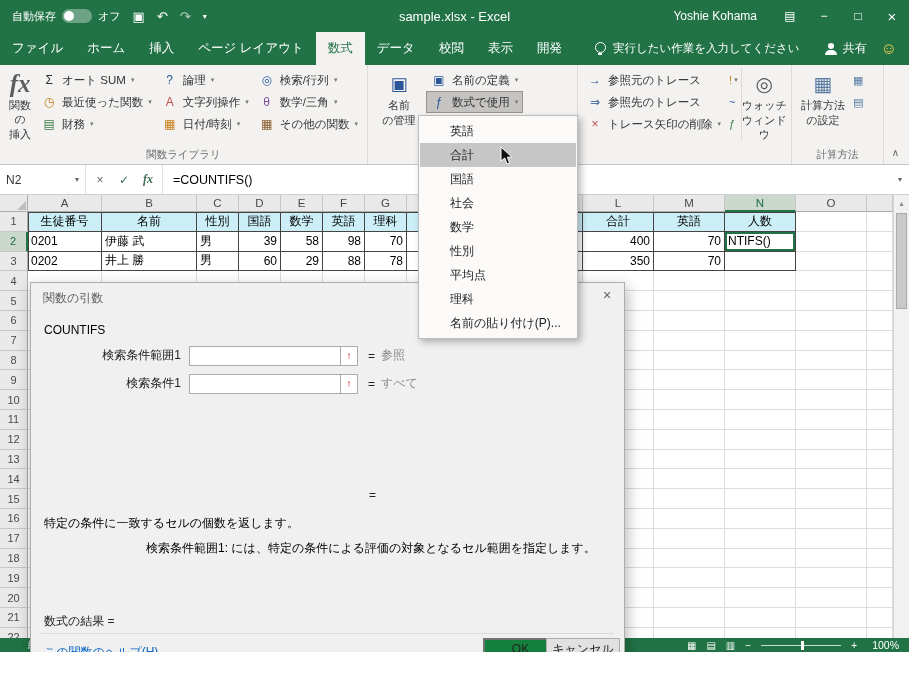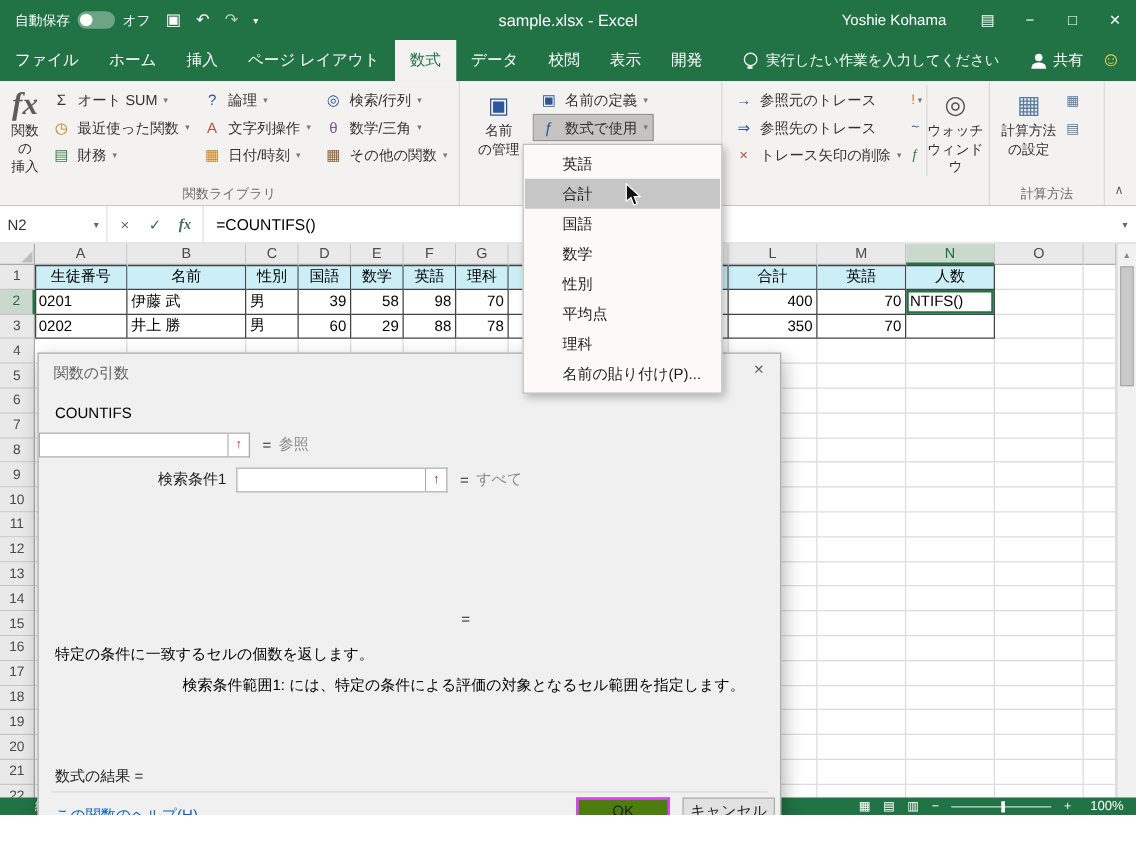--- a/index.html
+++ b/index.html
@@ -116,21 +116,21 @@
 .finput{width:152px;height:20px;background:#fff;border:1px solid #ABABAB;padding:0 3px;font:inherit;}
 .refbtn{width:17px;height:20px;background:#fff;border:1px solid #ABABAB;border-left:none;display:flex;align-items:center;justify-content:center;color:#C00000;font-size:10px;}
 .feq{margin:0 6px 0 10px;}
 .fhint{color:#8a8a8a;}
 .dlg-eq{position:absolute;left:338px;top:205px;}
 .dlg-desc{position:absolute;left:13px;top:232px;color:#000;}
 .dlg-fieldhelp{position:absolute;left:115px;top:257px;color:#000;}
 .dlg-result{position:absolute;left:13px;top:330px;}
 .dlg-sep{position:absolute;left:10px;right:10px;top:350px;border-top:1px solid #DADADA;}
 .dlg-help{position:absolute;left:13px;top:361px;color:#0563C1;text-decoration:underline;}
-.dlg-ok{position:absolute;left:430px;top:355px;width:75px;height:22px;background:#4d7c0f;border:2px solid #d946ef;display:flex;align-items:center;justify-content:center;}
+.dlg-ok{position:absolute;left:452px;top:355px;width:75px;height:22px;background:#15803d;border:2px solid #737373;display:flex;align-items:center;justify-content:center;}
 .dlg-cancel{position:absolute;left:515px;top:355px;width:74px;height:22px;background:#E1E1E1;border:1px solid #ADADAD;display:flex;align-items:center;justify-content:center;}
 </style>
 </head>
 <body>
 
 <div class="app">
 
   <div class="titlebar">
     <div class="qat">
       <div class="autosave">
@@ -832,20 +832,21 @@
       <span class="viewbtn">+</span>
       <span class="sb-zoom">100%</span>
     </div>
   </div>
 
   <div class="dlg">
     <div class="dlg-title">関数の引数</div>
     <div class="dlg-close">×</div>
     <div class="dlg-fn">COUNTIFS</div>
     <div class="frow f1">
+      <div class="flabel">検索条件範囲1</div>
       <input class="finput" value="" style="">
       <div class="refbtn">↑</div>
       <span class="feq">=</span>
       <span class="fhint">参照</span>
     </div>
     <div class="frow f2">
       <div class="flabel">検索条件1</div>
       <input class="finput" value="" style="">
       <div class="refbtn">↑</div>
       <span class="feq">=</span>
@@ -858,20 +859,21 @@
     <div class="dlg-sep"></div>
     <a class="dlg-help">この関数のヘルプ(H)</a>
     <div class="dlg-ok">OK</div>
     <div class="dlg-cancel">キャンセル</div>
   </div>
 
   <div class="ctxmenu">
       <div class="mitem">英語</div>
       <div class="mitem hl">合計</div>
       <div class="mitem">国語</div>
+      <div class="mitem">社会</div>
       <div class="mitem">数学</div>
       <div class="mitem">性別</div>
       <div class="mitem">平均点</div>
       <div class="mitem">理科</div>
       <div class="mitem">名前の貼り付け(P)...</div>
     </div>
 
   <svg class="cursor" width="14" height="20" viewBox="0 0 14 20">
     <polygon points="1,1 1,15 4.8,12 7,18 9.6,17 7.4,11.2 12,11.2" fill="#111" stroke="#fff" stroke-width="1"></polygon>
   </svg>

